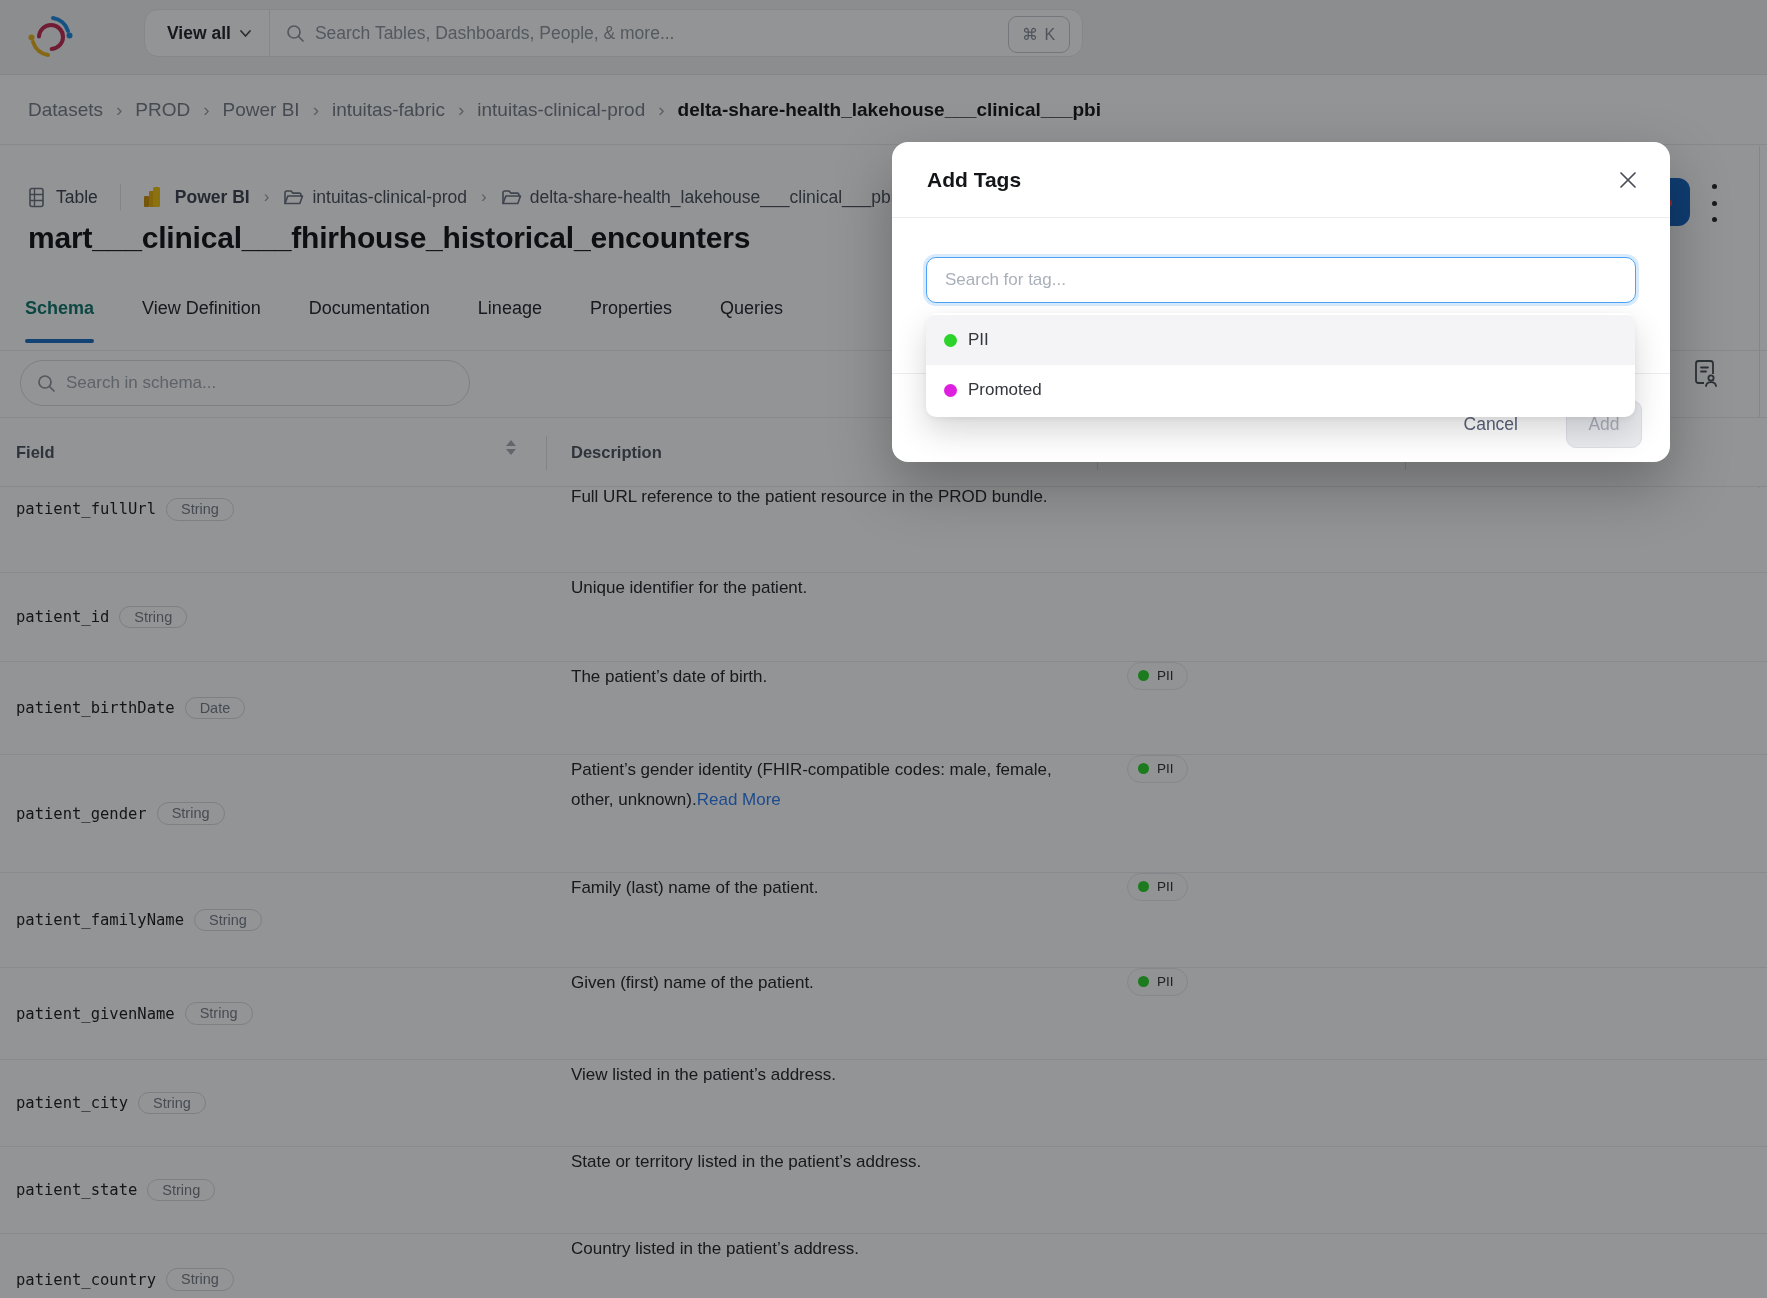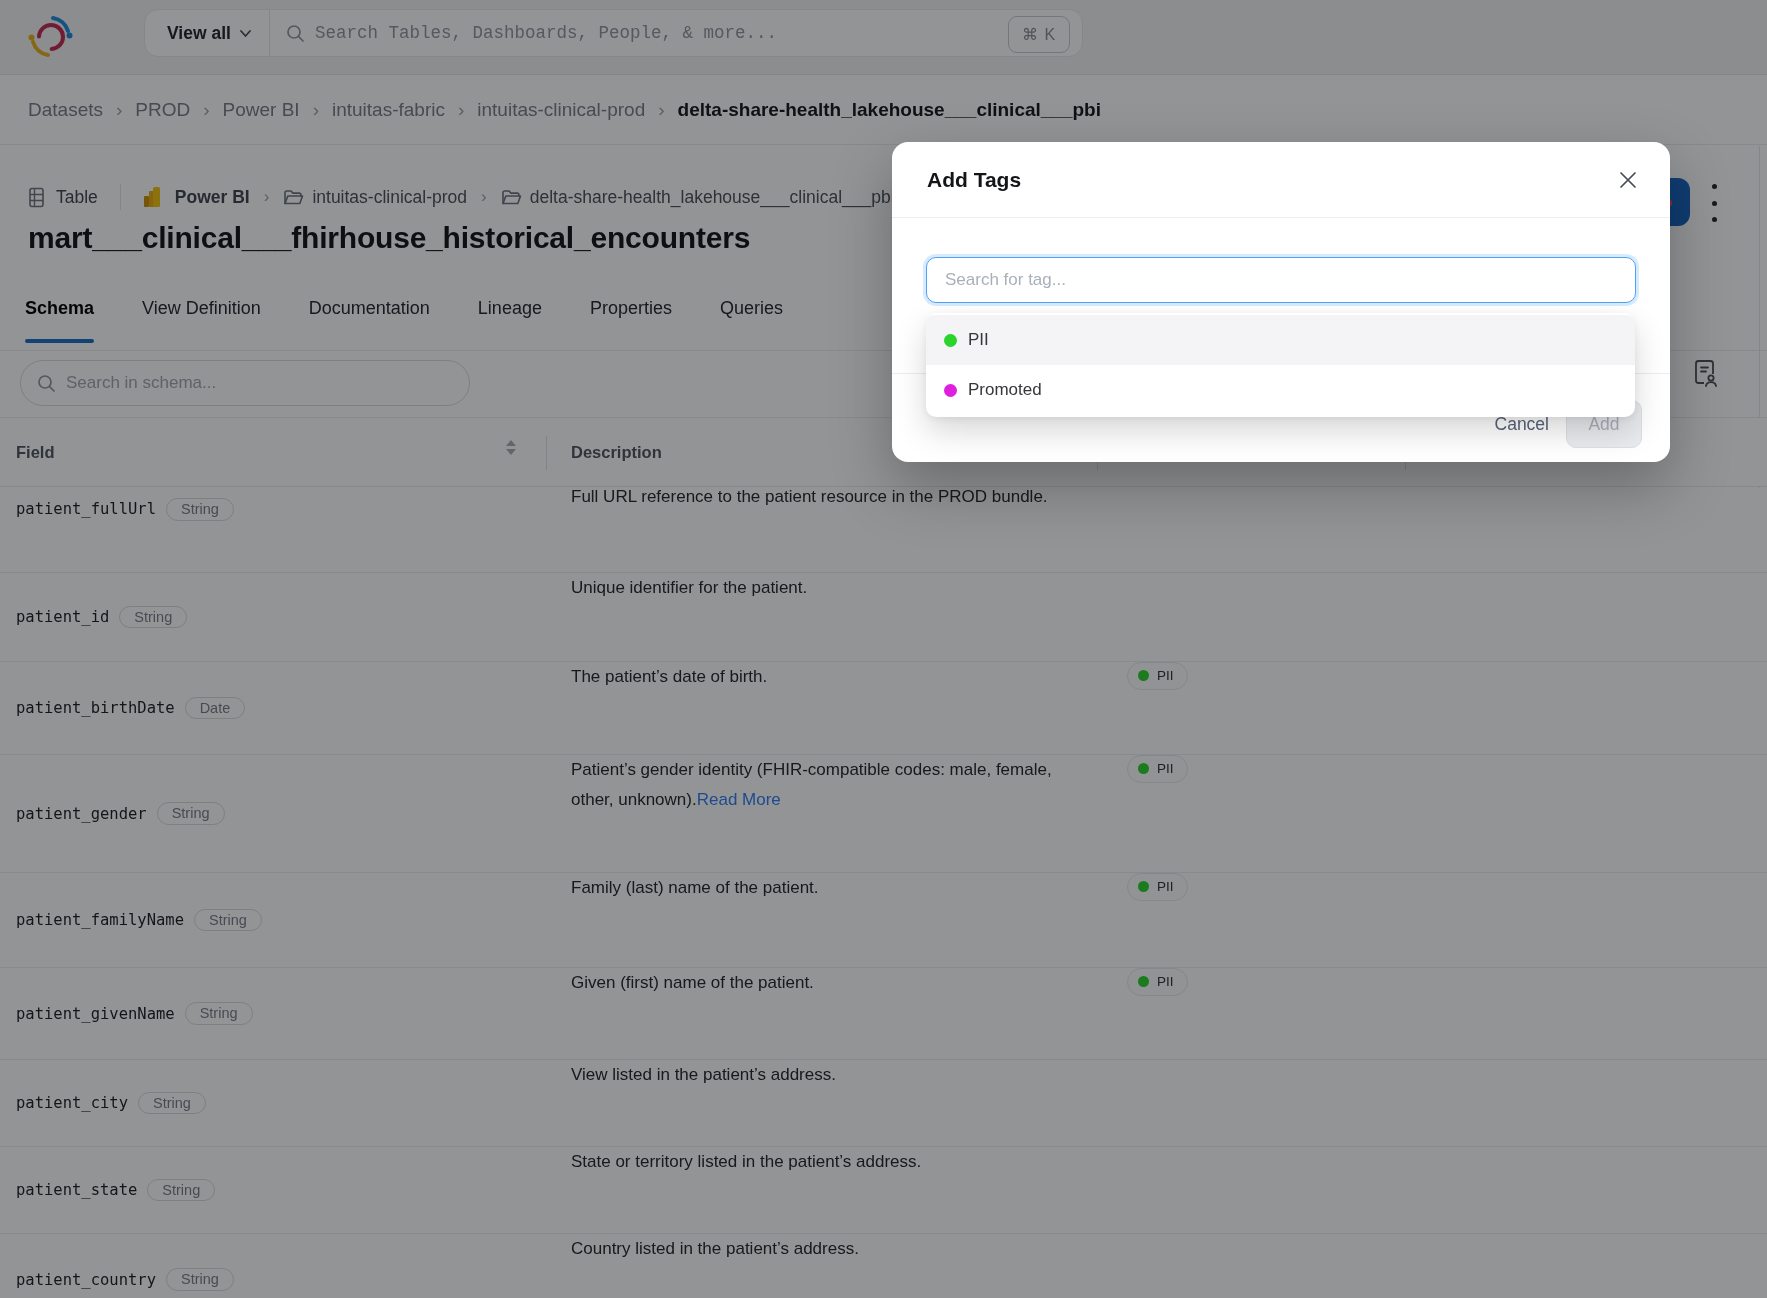--- a/index.html
+++ b/index.html
@@ -7,21 +7,21 @@
   .stage{position:relative;width:1767px;height:1298px;overflow:hidden;background:#ffffff;}
 
   
   .topbar{position:absolute;left:0;top:0;width:100%;height:75px;background:#f2f3f5;border-bottom:1px solid #e5e6e9;box-sizing:border-box;}
   .logo{position:absolute;left:26px;top:11px;width:50px;height:50px;}
   .searchpill{position:absolute;left:144px;top:9px;width:939px;height:48px;background:#ffffff;border:1px solid #e6e8eb;border-radius:14px;display:flex;align-items:center;box-sizing:border-box;}
   .viewall{display:flex;align-items:center;gap:9px;padding:0 18px 0 22px;cursor:pointer;}
   .viewall .lbl{font-size:17.5px;font-weight:700;color:#20242c;}
   .pill-divider{width:1px;height:48px;background:#e7e8eb;}
   .pill-search-icon{margin:0 0 0 16px;flex:0 0 auto;}
-  .pill-input{flex:1;border:none;outline:none;background:transparent;font-size:17.5px;color:#b91c1c;padding:0 10px;font-family:Liberation Mono, monospace;}
+  .pill-input{flex:1;border:none;outline:none;background:transparent;font-size:17.5px;color:#b91c1c;padding:0 10px;font-family:Liberation Sans, sans-serif;}
   .pill-input::placeholder{color:#8f96a1;}
   .kbd{position:absolute;right:12px;top:6px;width:60px;height:35px;border:1px solid #c7cad0;border-radius:9px;display:flex;align-items:center;justify-content:center;font-size:16px;color:#878e99;letter-spacing:1px;}
 
   
   .crumbband{position:absolute;left:0;top:75px;width:100%;height:70px;background:#ffffff;border-bottom:1px solid #ebecef;box-sizing:border-box;display:flex;align-items:center;padding-left:28px;}
   .crumb{font-size:19px;color:#767d89;display:flex;align-items:center;gap:13px;white-space:nowrap;}
   .crumb .sep{color:#9aa1ab;font-size:19px;}
   .crumb .current{color:#15171c;font-weight:700;}
 
   
@@ -29,21 +29,21 @@
   .entityrow .etype{font-size:17.5px;font-weight:400;color:#3e4550;margin-left:9px;}
   .vdiv{width:1px;height:26px;background:#e2e4e8;margin:0 22px;}
   .entityrow .src{font-size:17.5px;font-weight:700;color:#3e4550;margin-left:11px;}
   .entityrow .esep{color:#9aa1ab;font-size:17px;margin:0 14px;}
   .entityrow .epath{font-size:17.5px;color:#4a515c;margin-left:8px;}
   .title{position:absolute;left:28px;top:221px;font-size:30px;font-weight:700;color:#111318;letter-spacing:-0.2px;white-space:nowrap;}
 
   
   .tabs{position:absolute;left:0;top:292px;width:100%;height:51px;display:flex;gap:48px;padding-left:25px;box-sizing:border-box;}
   .tab{position:relative;font-size:18px;color:#23262e;padding-top:6px;cursor:pointer;}
-  .tab.active{color:#000000;font-weight:600;}
+  .tab.active{color:#0f766e;font-weight:600;}
   .tab.active::after{content:"";position:absolute;left:0;right:0;bottom:0;height:4px;background:#1a6fc4;border-radius:3px;}
 
   
   .toolbar{position:absolute;left:0;top:350px;width:100%;height:67px;border-top:1px solid #e9ebee;box-sizing:border-box;background:#fff;}
   .schemasearch{position:absolute;left:20px;top:9px;width:450px;height:46px;border:1.5px solid #d8dade;border-radius:24px;box-sizing:border-box;display:flex;align-items:center;padding:0 16px;background:#fff;}
   .schemasearch input{border:none;outline:none;flex:1;font-size:17px;color:#20242c;background:transparent;margin-left:8px;font-family:"Liberation Sans",sans-serif;}
   .schemasearch input::placeholder{color:#a0a6b0;}
   .cert{position:absolute;left:1692px;top:7px;width:28px;height:30px;cursor:pointer;}
 
   
@@ -85,21 +85,21 @@
 
   
   .overlay{position:absolute;inset:0;background:rgba(10,11,13,0.44);z-index:50;}
   .modal{position:absolute;left:892px;top:142px;width:778px;height:320px;background:#fff;border-radius:16px;box-shadow:0 24px 60px rgba(0,0,0,0.28);z-index:60;}
   .m-head{position:absolute;left:0;top:0;width:100%;height:76px;border-bottom:1px solid #ededf0;box-sizing:border-box;display:flex;align-items:center;justify-content:space-between;padding:0 32px 0 35px;}
   .m-title{font-size:21px;font-weight:700;color:#141519;}
   .m-close{width:20px;height:20px;cursor:pointer;flex:0 0 auto;}
   .m-footline{position:absolute;left:0;top:231px;width:100%;height:1px;background:#ededf0;}
   .m-input{position:absolute;left:34px;top:115px;width:710px;height:46px;box-sizing:border-box;border:1.5px solid #4da3f8;border-radius:10px;box-shadow:0 0 0 3px rgba(77,163,248,0.22);padding:0 18px;font-size:17px;color:#20242c;outline:none;z-index:3;font-family:"Liberation Sans",sans-serif;}
   .m-input::placeholder{color:#a9b0ba;}
-  .m-foot{position:absolute;right:28px;bottom:14px;display:flex;align-items:center;gap:11px;z-index:2;}
+  .m-foot{position:absolute;right:28px;bottom:14px;display:flex;align-items:center;gap:42px;z-index:2;}
   .m-cancel{font-size:17.5px;color:#59637a;background:none;border:none;cursor:pointer;font-family:"Liberation Sans",sans-serif;}
   .m-add{width:76px;height:48px;border-radius:10px;background:#e9ebef;border:1px solid #dddfe5;color:#a9aeb9;font-size:17.5px;cursor:default;font-family:"Liberation Sans",sans-serif;}
   .m-drop{position:absolute;left:34px;top:171px;width:709px;height:104px;background:#fff;border-radius:10px;box-shadow:0 14px 32px rgba(0,0,0,0.16),0 2px 6px rgba(0,0,0,0.06);z-index:4;overflow:hidden;padding-top:2px;box-sizing:border-box;}
   .m-opt{height:50px;display:flex;align-items:center;gap:11px;padding-left:18px;font-size:17px;color:#35373d;cursor:pointer;}
   .m-opt.hl{background:#f4f4f6;border-radius:8px 8px 0 0;}
   .optdot{width:13px;height:13px;border-radius:50%;}
   .optdot.green{background:#2bd32b;}
   .optdot.magenta{background:#df1fdf;}
   svg{display:block;}
 </style>

